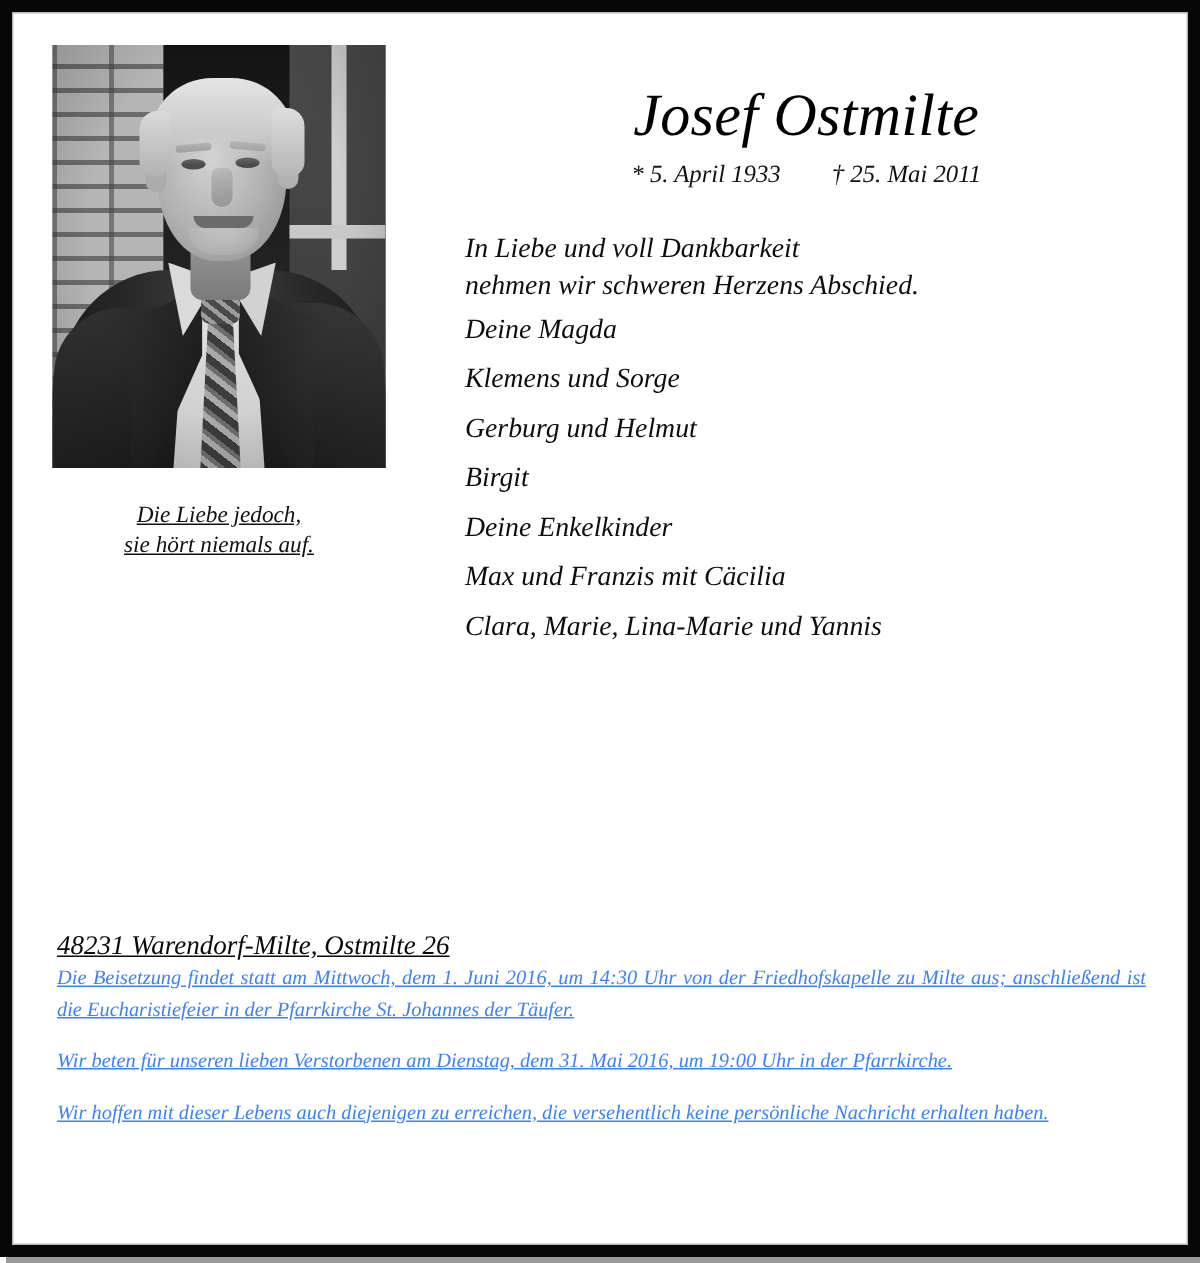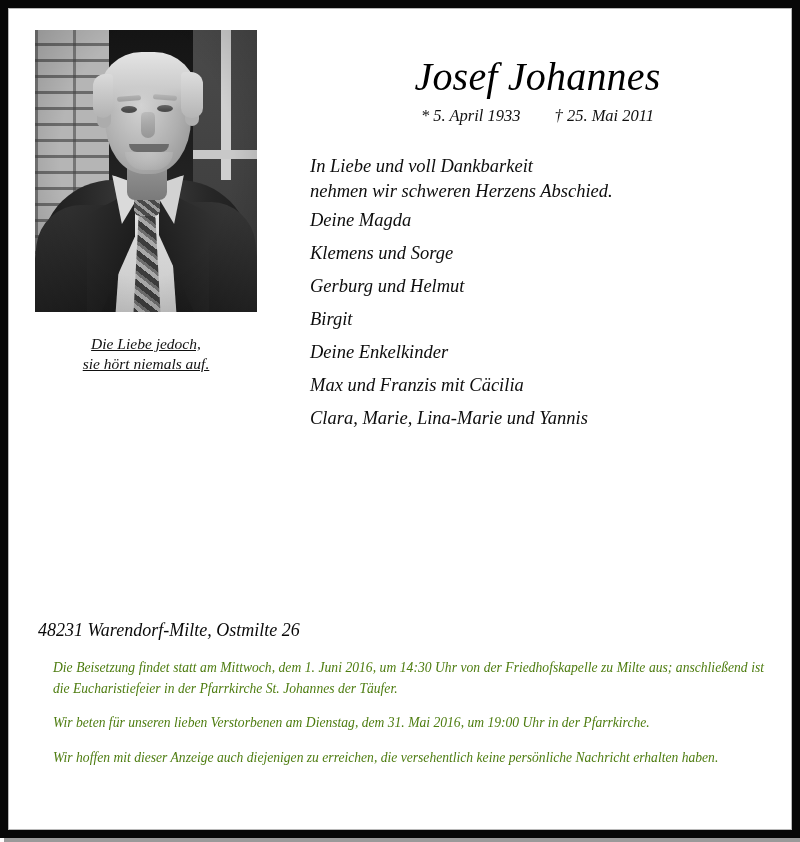--- a/index.html
+++ b/index.html
@@ -358,29 +358,30 @@
     position: absolute;
     left: 28px;
     top: 608px;
     width: 726px;
   }
   .address-line {
     font-style: italic;
     font-size: 18px;
     line-height: 24px;
     color: #0a0a0a;
-    margin-bottom: 16px;
+    text-decoration: underline;
   }
   .footer-para {
     font-style: italic;
     font-size: 13.6px;
     line-height: 20.5px;
-    color: #4d7c0f;
+    color: #3b82f6;
     text-align: justify;
-    margin: 0 0 14px 15px;
+    margin: 0 0 14px 0;
+    text-decoration: underline;
   }
   .footer-para:last-child { margin-bottom: 0; }
 </style>
 </head>
 <body>
 
 <div class="page">
   <div class="outer-border"></div>
   <div class="inner-rule"></div>
   <div class="shadow-bottom"></div>
@@ -422,21 +423,21 @@
       </div>
       <div class="photo-caption">
         <div>Die Liebe jedoch,</div>
         <div>sie hört niemals auf.</div>
       </div>
     </div>
 
     <div class="right-col">
 
       <div class="name-block">
-        <div class="deceased-name">Josef Johannes</div>
+        <div class="deceased-name">Josef Ostmilte</div>
         <div class="dates-line">
           <span class="date-birth">* 5. April 1933</span><span>† 25. Mai 2011</span>
         </div>
       </div>
 
       <div class="tribute">
         <div class="tribute-intro-line">In Liebe und voll Dankbarkeit</div>
         <div class="tribute-intro-line">nehmen wir schweren Herzens Abschied.</div>
         <div class="mourner">Deine Magda</div>
         <div class="mourner">Klemens und Sorge</div>
@@ -445,17 +446,17 @@
         <div class="mourner">Deine Enkelkinder</div>
         <div class="mourner">Max und Franzis mit Cäcilia</div>
         <div class="mourner">Clara, Marie, Lina-Marie und Yannis</div>
       </div>
     </div>
 
     <div class="footer">
       <div class="address-line">48231 Warendorf-Milte, Ostmilte 26</div>
       <p class="footer-para">Die Beisetzung findet statt am Mittwoch, dem 1. Juni 2016, um 14:30 Uhr von der Friedhofskapelle zu Milte aus; anschließend ist die Eucharistiefeier in der Pfarrkirche St. Johannes der Täufer.</p>
       <p class="footer-para">Wir beten für unseren lieben Verstorbenen am Dienstag, dem 31. Mai 2016, um 19:00 Uhr in der Pfarrkirche.</p>
-      <p class="footer-para">Wir hoffen mit dieser Anzeige auch diejenigen zu erreichen, die versehentlich keine persönliche Nachricht erhalten haben.</p>
+      <p class="footer-para">Wir hoffen mit dieser Lebens auch diejenigen zu erreichen, die versehentlich keine persönliche Nachricht erhalten haben.</p>
     </div>
 
   </div>
 </div>
 
 </body></html>

